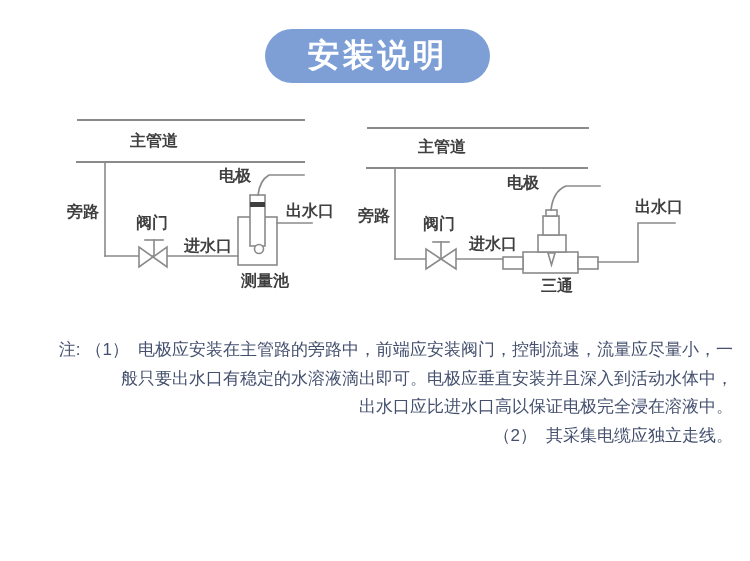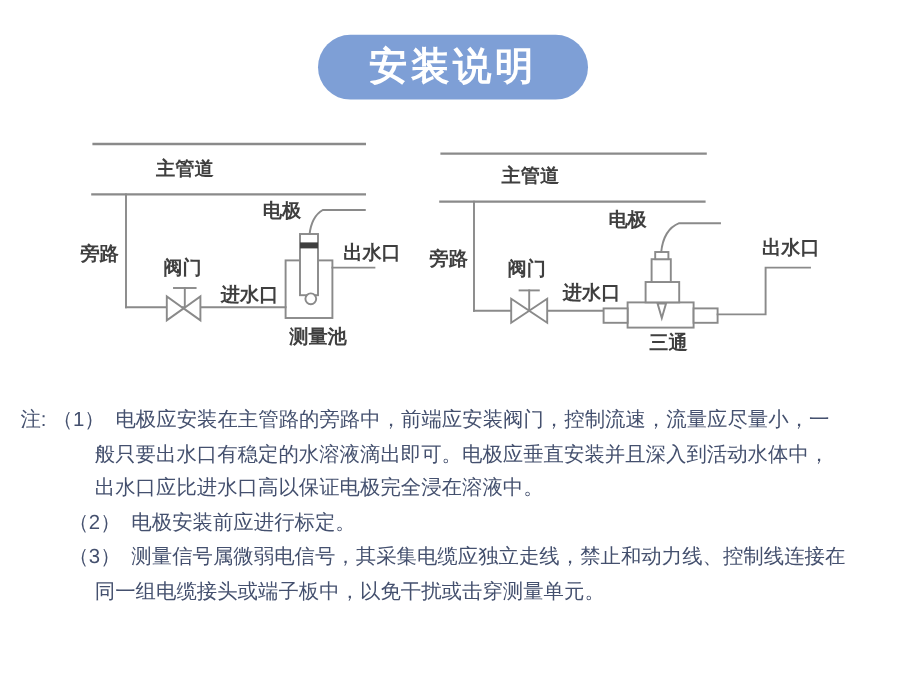--- a/index.html
+++ b/index.html
@@ -35,21 +35,21 @@
     font-size:16px;font-weight:600;text-anchor:middle;
     font-family:"DejaVu Sans","Liberation Sans",sans-serif;
   }
 
   
   .notes{
     position:absolute;left:17px;top:336px;width:716px;
     color:var(--note-text,#44506e);
     font-size:17px;line-height:28.6px;
   }
-  .note-item{padding-left:62px;}
+  .note-item{padding-left:62px;text-align:right;}
   .ni-first{text-indent:-62px;}
   .ni-rest{text-indent:-22px;}
   .nprefix{margin-right:5px;}
   .nnum{margin-right:9px;}
   .ntext{white-space:pre-wrap;}
 </style>
 </head>
 <body>
 
 <div class="page">
@@ -130,21 +130,17 @@
     </g>
   </svg>
 
   <div class="notes">
     <div class="note-item ni-first">
       <span class="nprefix">注:</span><span class="nnum">（1）</span><span class="ntext">电极应安装在主管路的旁路中，前端应安装阀门，控制流速，流量应尽量小，一
 般只要出水口有稳定的水溶液滴出即可。电极应垂直安装并且深入到活动水体中，
 出水口应比进水口高以保证电极完全浸在溶液中。</span>
     </div>
     <div class="note-item ni-rest">
-      <span class="nnum">（2）</span><span class="ntext">电极安装前应进行标定。</span>
-    </div>
-    <div class="note-item ni-rest">
-      <span class="nnum">（3）</span><span class="ntext">测量信号属微弱电信号，其采集电缆应独立走线，禁止和动力线、控制线连接在
-同一组电缆接头或端子板中，以免干扰或击穿测量单元。</span>
+      <span class="nnum">（2）</span><span class="ntext">其采集电缆应独立走线。</span>
     </div>
   </div>
 
 </div>
 
 </body></html>

